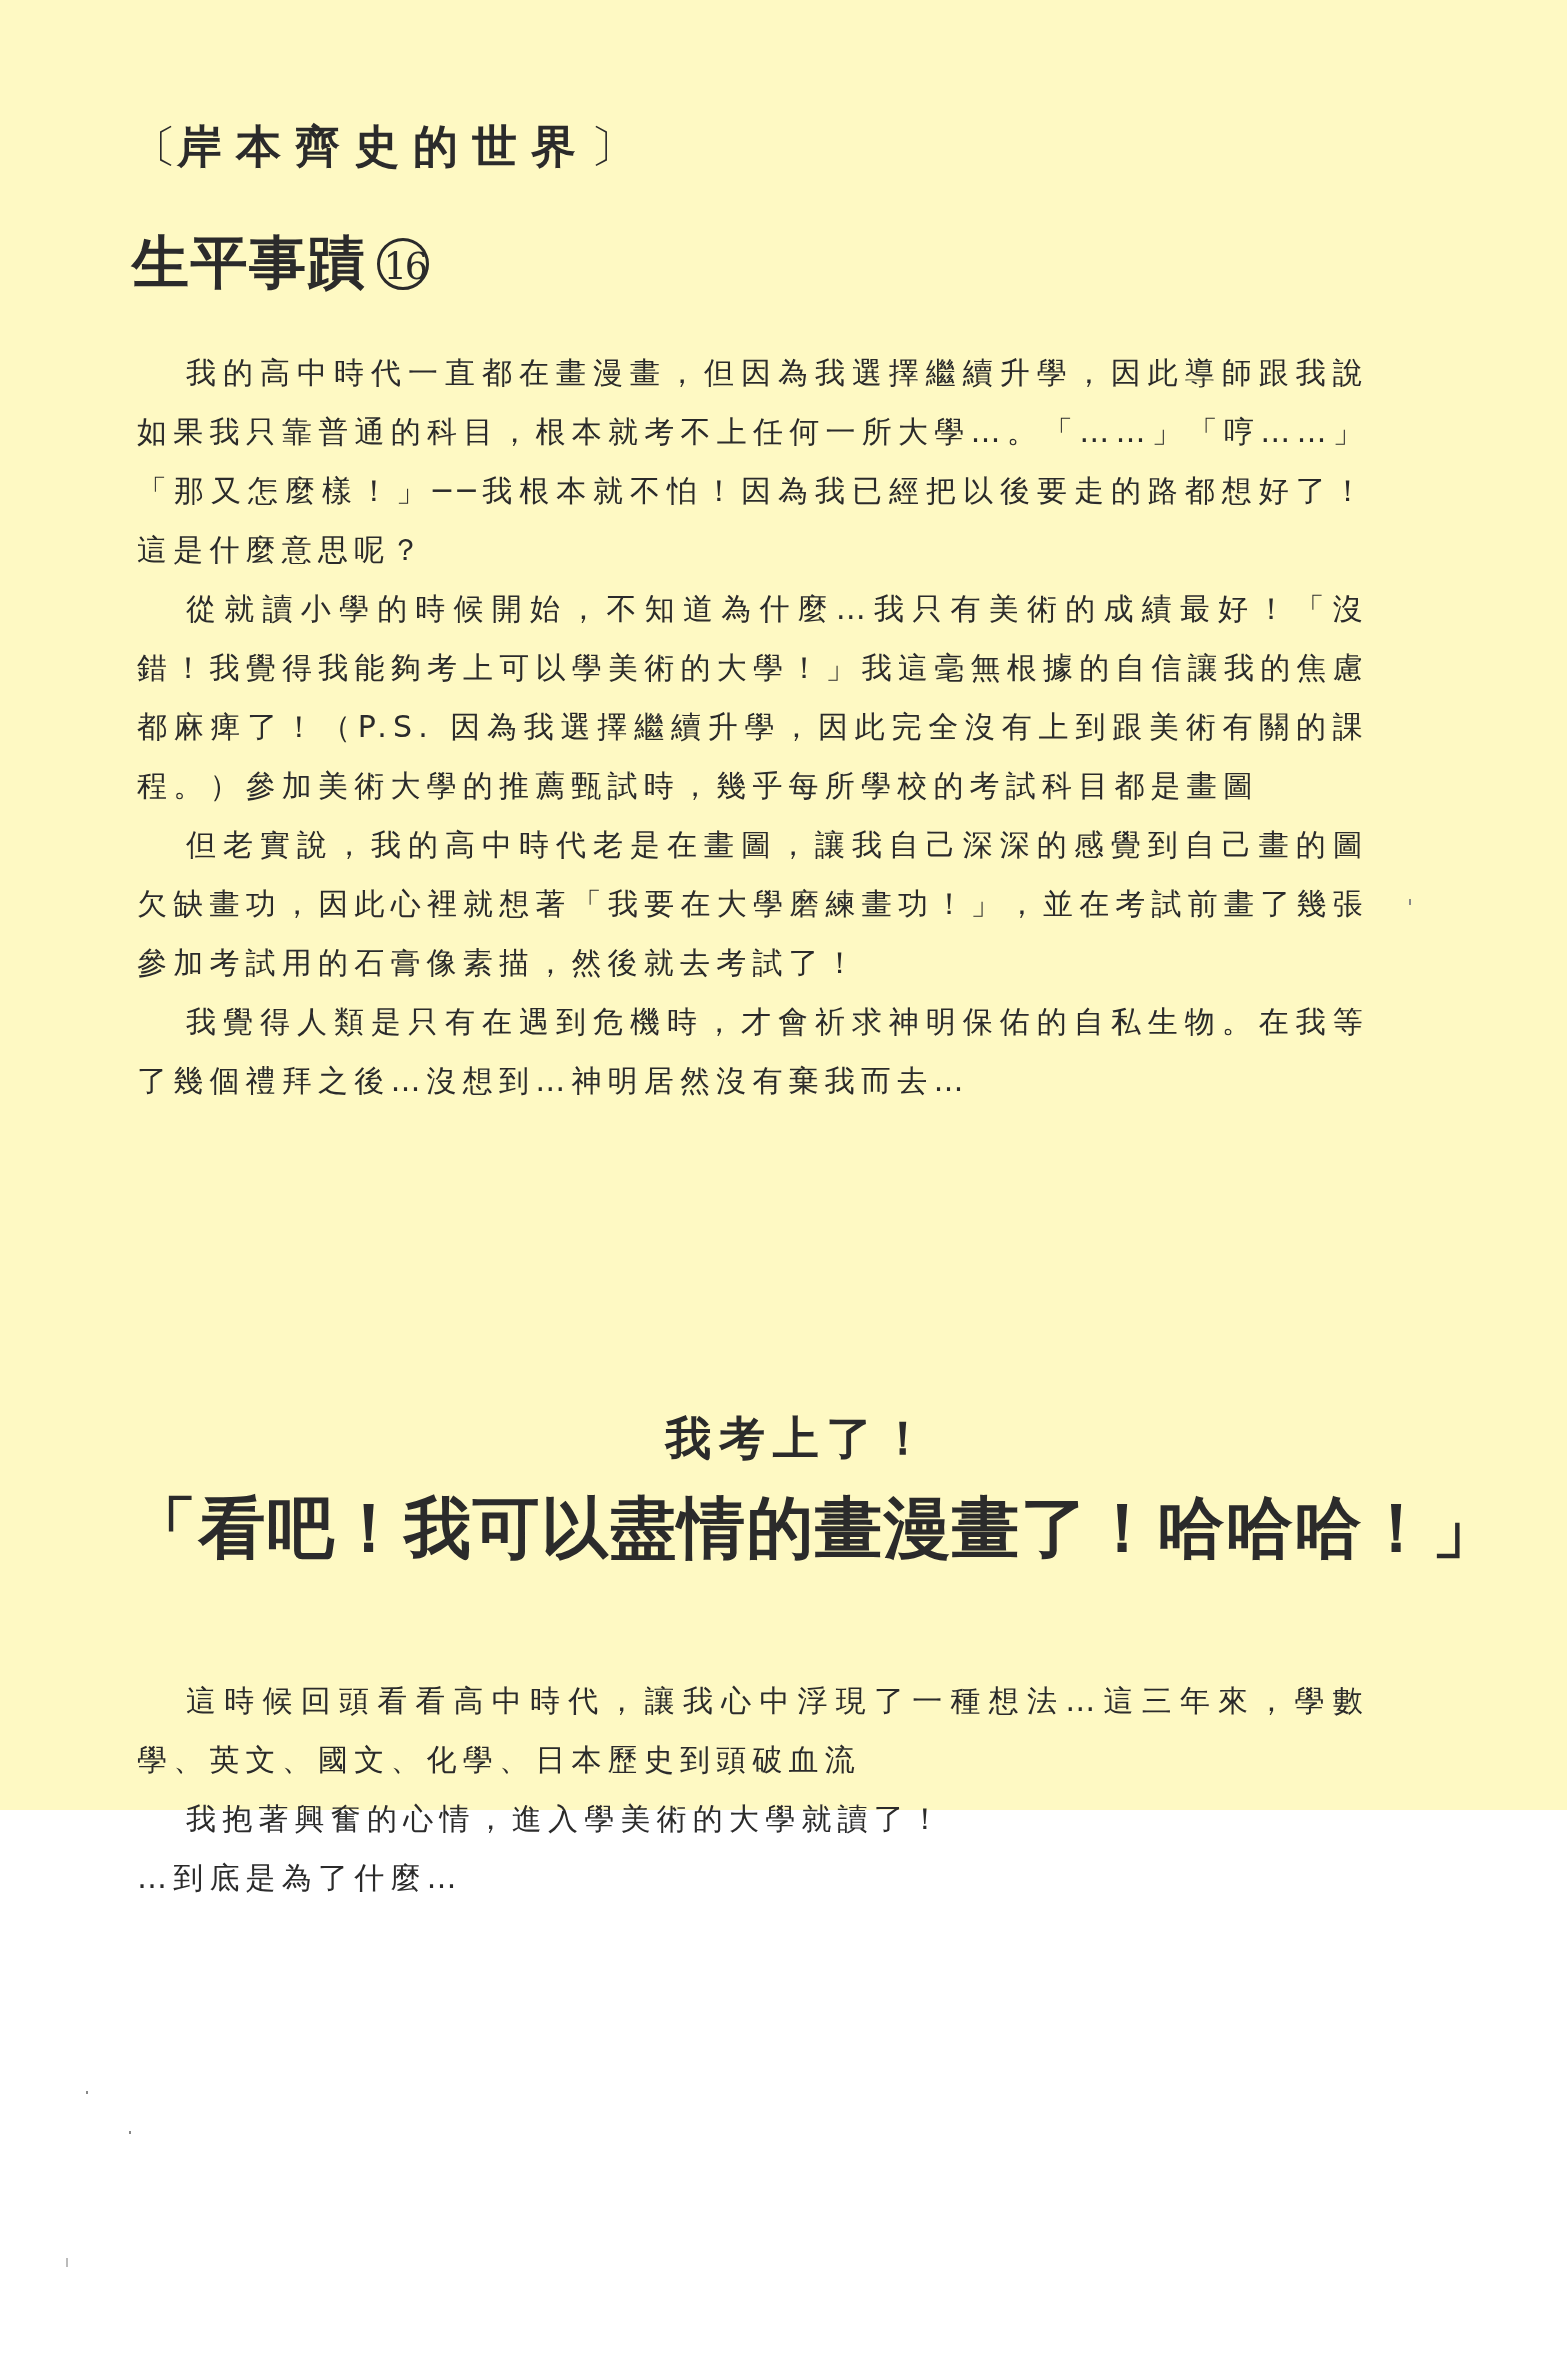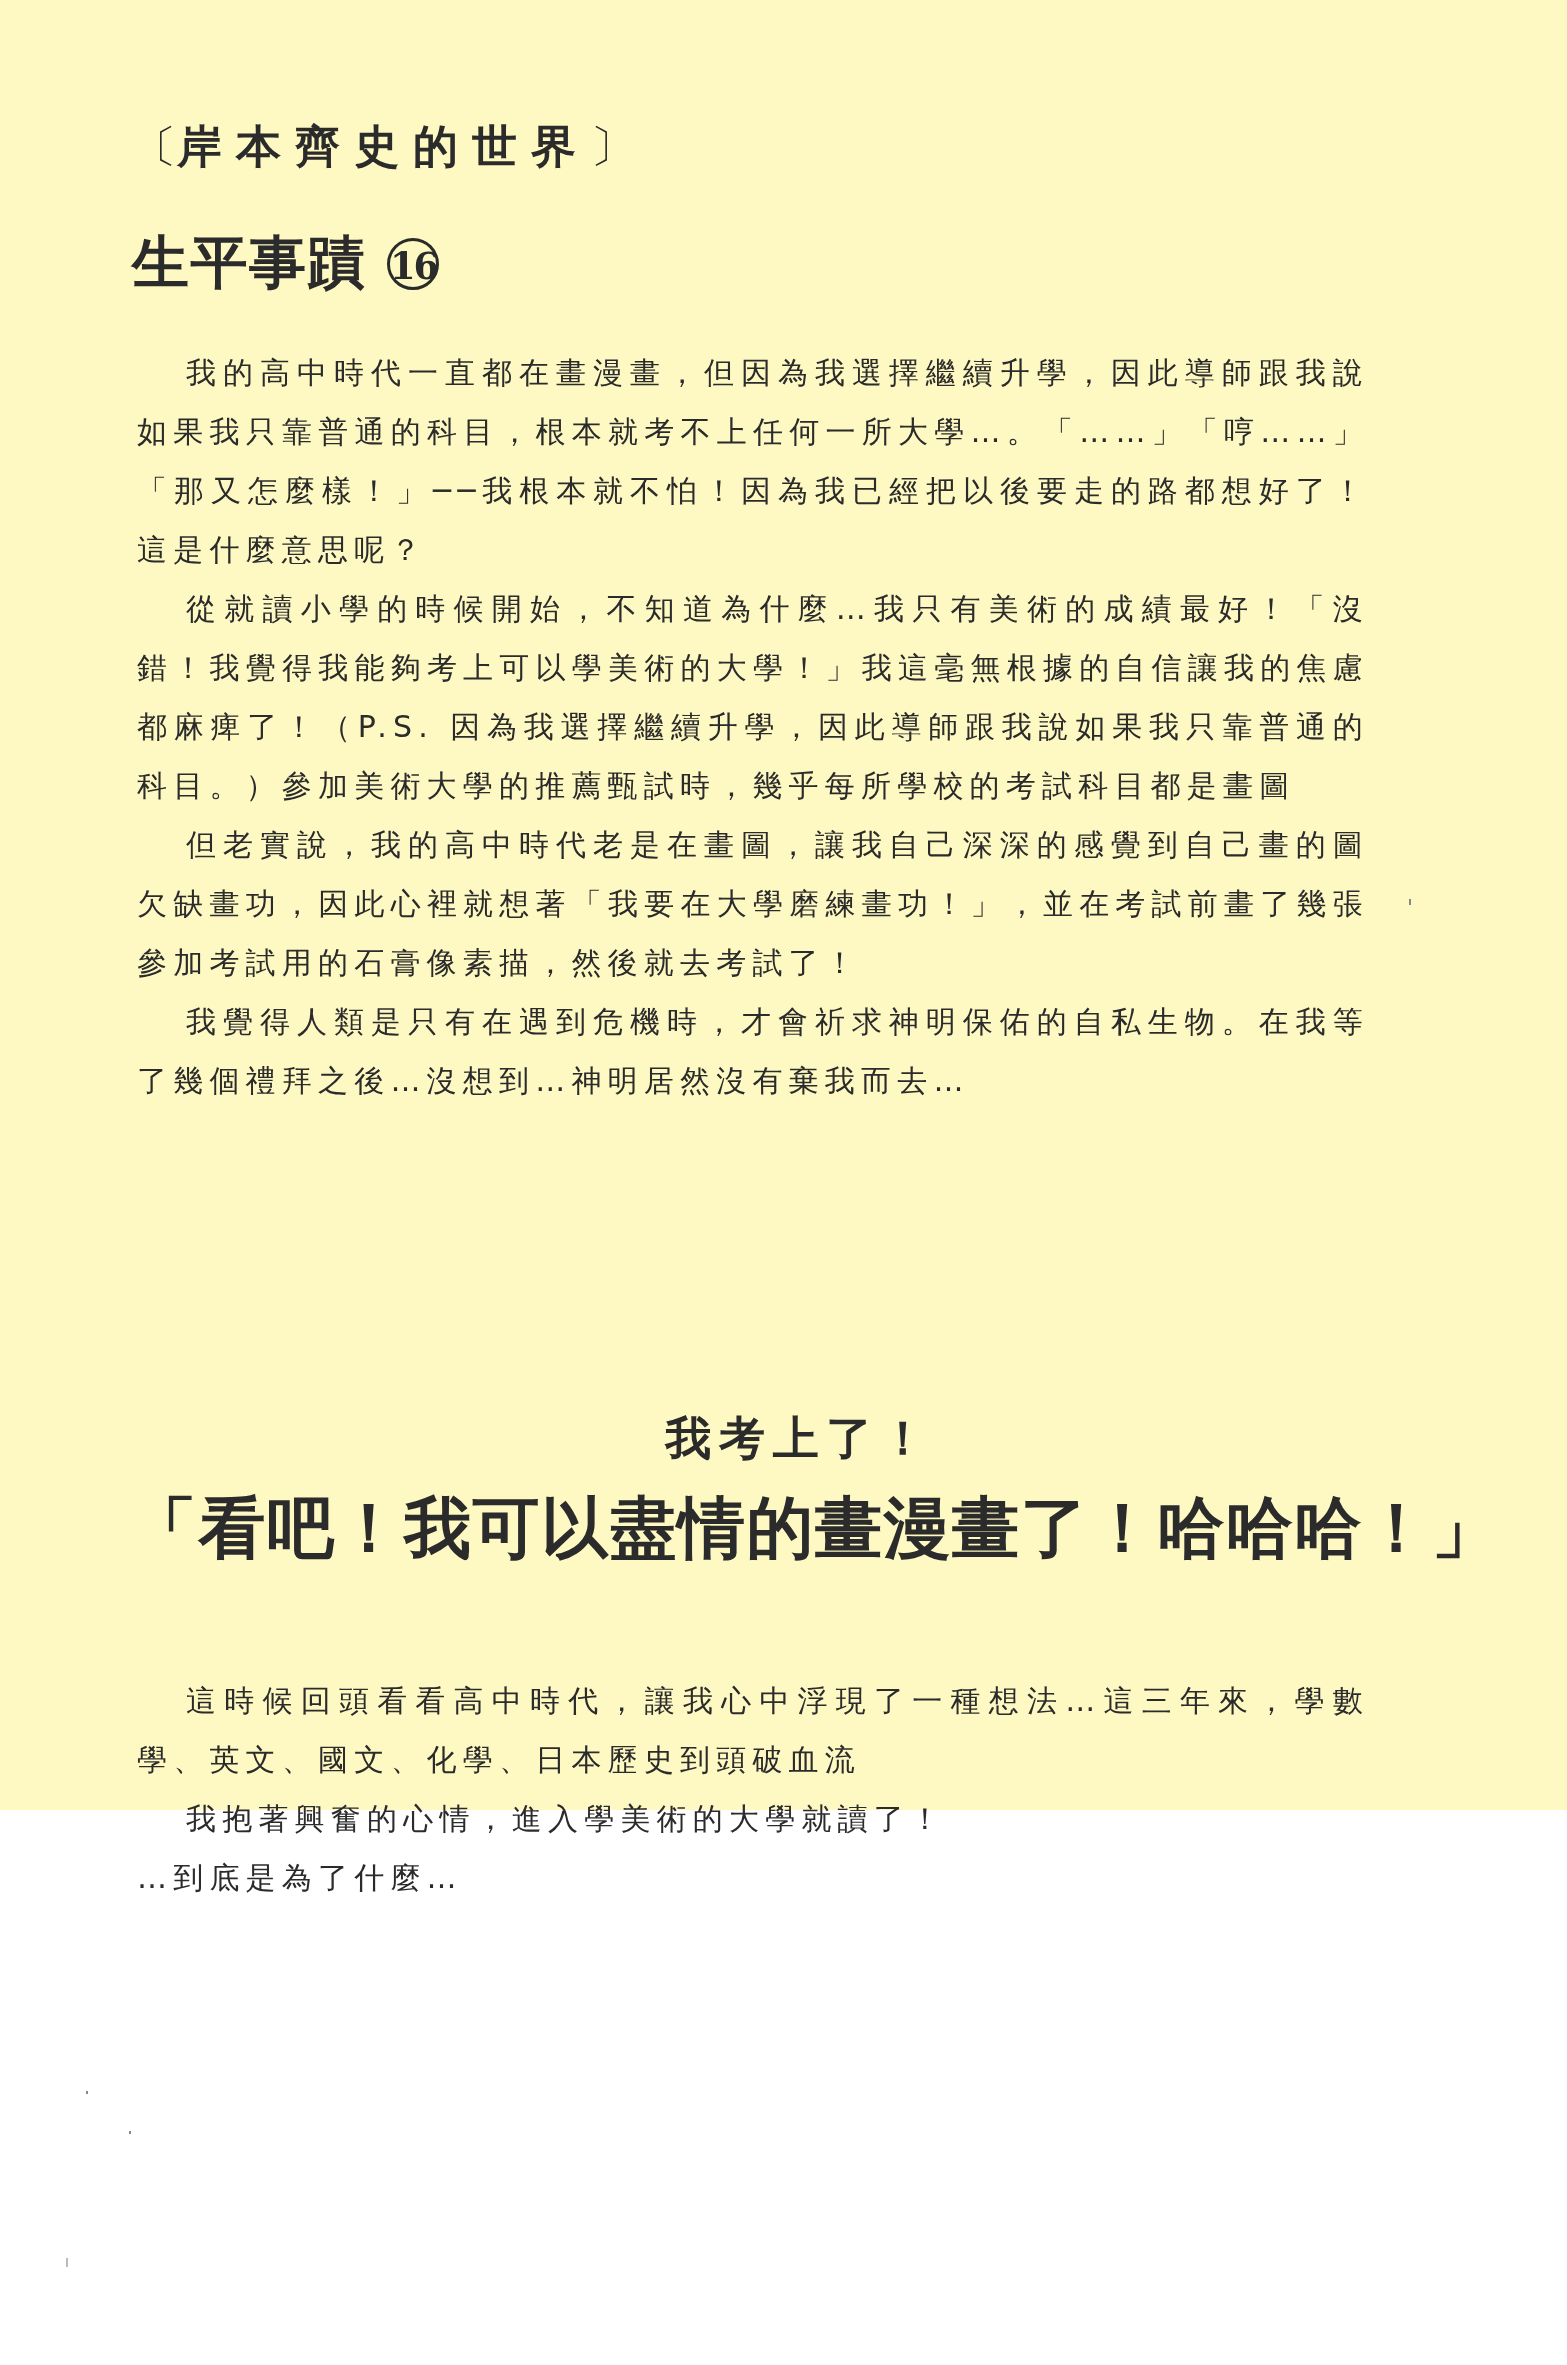--- a/index.html
+++ b/index.html
@@ -50,25 +50,25 @@
       letter-spacing: 1.5px;
     }
     .chapter-title .num-badge {
       display: inline-block;
       width: 52px;
       height: 52px;
       border: 3.1px solid #2b2b2b;
       border-radius: 50%;
       font-size: 37px;
       line-height: 51px;
-      text-align: left;
+      text-align: right;
       vertical-align: 3.1px;
-      margin-left: 21px;
+      margin-left: 11px;
       letter-spacing: -2.3px;
-      font-weight: bold;
+      font-weight: normal;
       box-sizing: border-box;
     }
     .body-block {
       position: absolute;
       left: 137px;
       width: 1232px;
       font-size: 30px;
       line-height: 59px;
       letter-spacing: 6.2px;
     }
@@ -120,21 +120,21 @@
   <div class="series-header">
     <span class="bracket">〔</span><span>岸本齊史的世界</span><span class="bracket">〕</span>
   </div>
 
   <div class="chapter-title">
     <span>生平事蹟</span><span class="num-badge">16</span>
   </div>
 
   <div class="body-block block-1">
     <p>我的高中時代一直都在畫漫畫，但因為我選擇繼續升學，因此導師跟我說如果我只靠普通的科目，根本就考不上任何一所大學…。「……」「哼……」「那又怎麼樣！」──我根本就不怕！因為我已經把以後要走的路都想好了！這是什麼意思呢？</p>
-    <p>從就讀小學的時候開始，不知道為什麼…我只有美術的成績最好！「沒錯！我覺得我能夠考上可以學美術的大學！」我這毫無根據的自信讓我的焦慮都麻痺了！（P.S. 因為我選擇繼續升學，因此導師跟我說如果我只靠普通的科目。）參加美術大學的推薦甄試時，幾乎每所學校的考試科目都是畫圖</p>
+    <p>從就讀小學的時候開始，不知道為什麼…我只有美術的成績最好！「沒錯！我覺得我能夠考上可以學美術的大學！」我這毫無根據的自信讓我的焦慮都麻痺了！（P.S. 因為我選擇繼續升學，因此完全沒有上到跟美術有關的課程。）參加美術大學的推薦甄試時，幾乎每所學校的考試科目都是畫圖</p>
     <p>但老實說，我的高中時代老是在畫圖，讓我自己深深的感覺到自己畫的圖欠缺畫功，因此心裡就想著「我要在大學磨練畫功！」，並在考試前畫了幾張參加考試用的石膏像素描，然後就去考試了！</p>
     <p>我覺得人類是只有在遇到危機時，才會祈求神明保佑的自私生物。在我等了幾個禮拜之後…沒想到…神明居然沒有棄我而去…</p>
   </div>
 
   <div class="headline headline-main">我考上了！</div>
   <div class="headline headline-sub">「看吧！我可以盡情的畫漫畫了！哈哈哈！」</div>
 
   <div class="body-block block-2">
     <p>這時候回頭看看高中時代，讓我心中浮現了一種想法…這三年來，學數學、英文、國文、化學、日本歷史到頭破血流</p>
     <p>我抱著興奮的心情，進入學美術的大學就讀了！</p>

